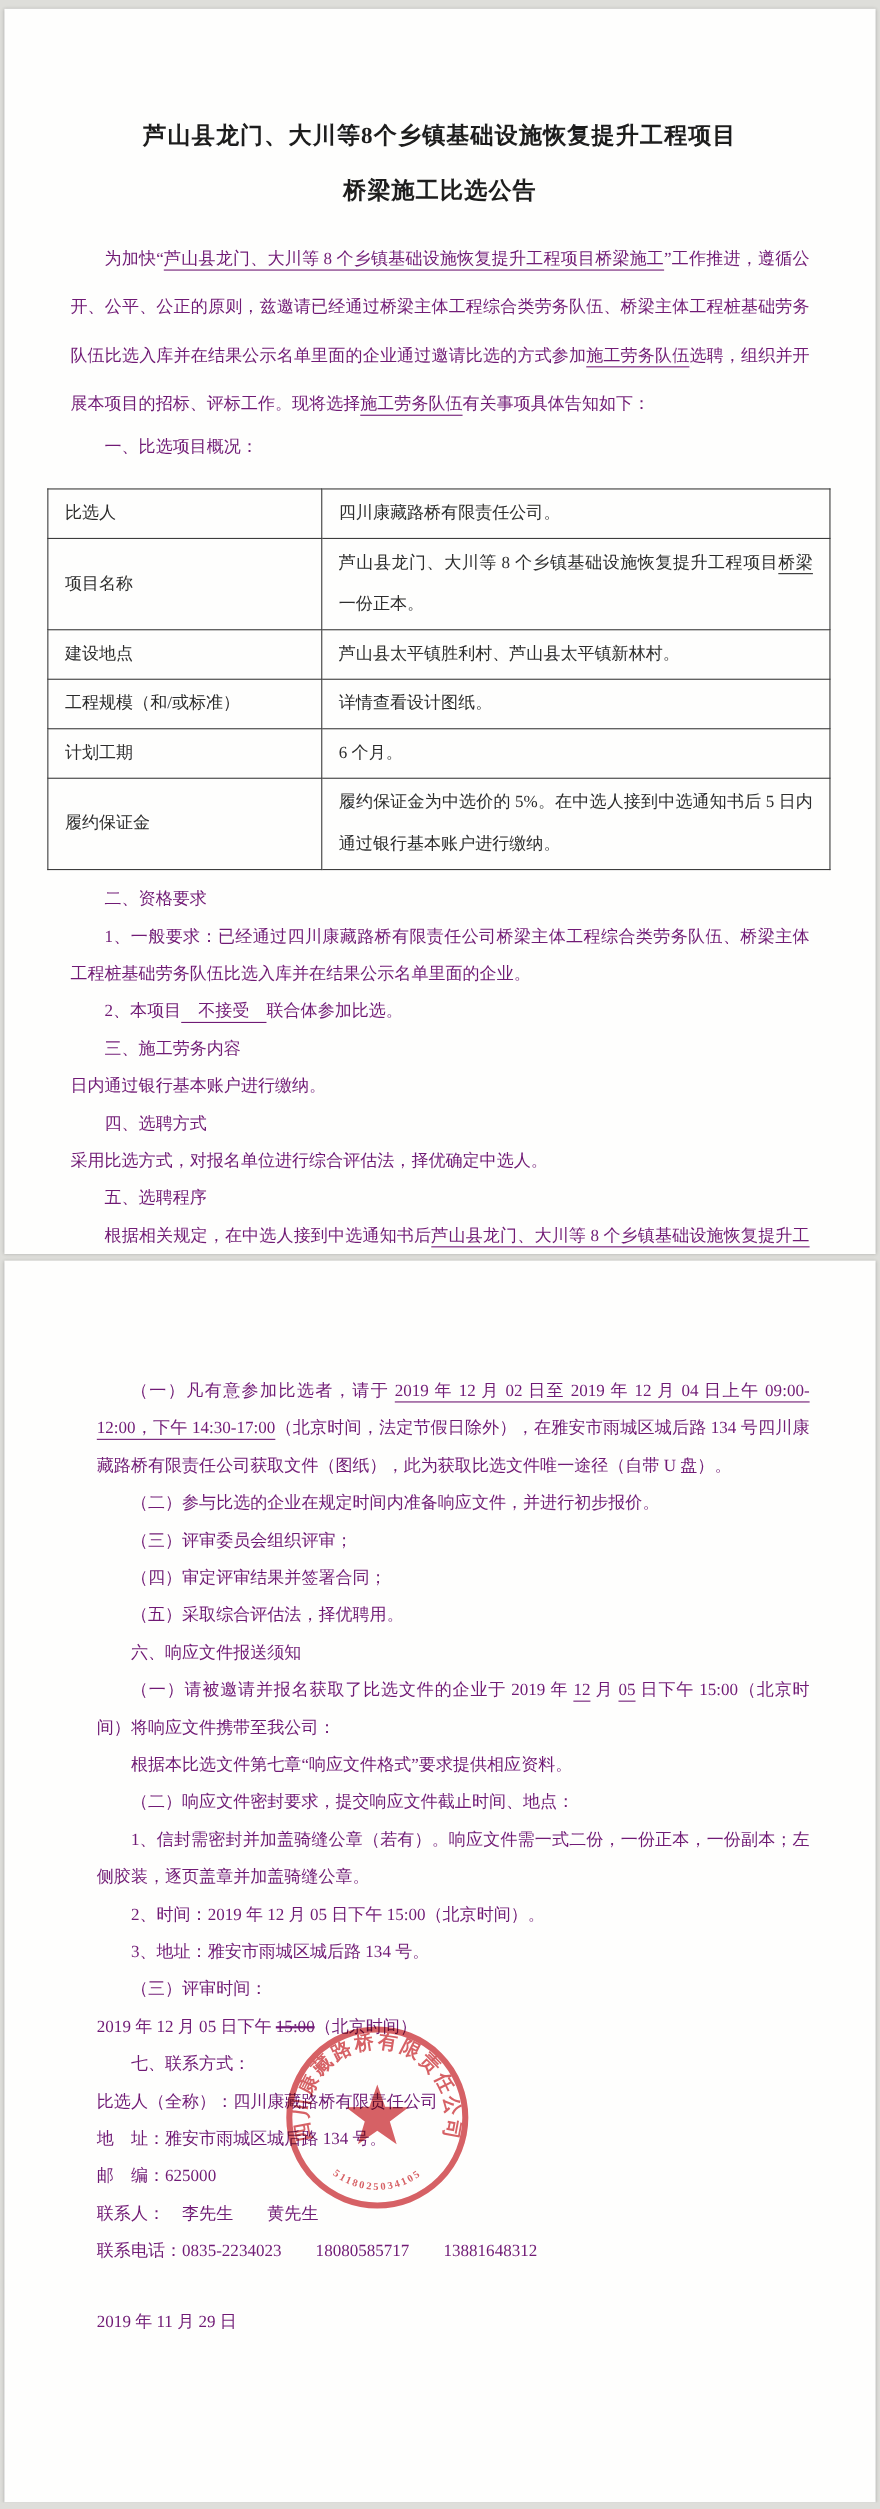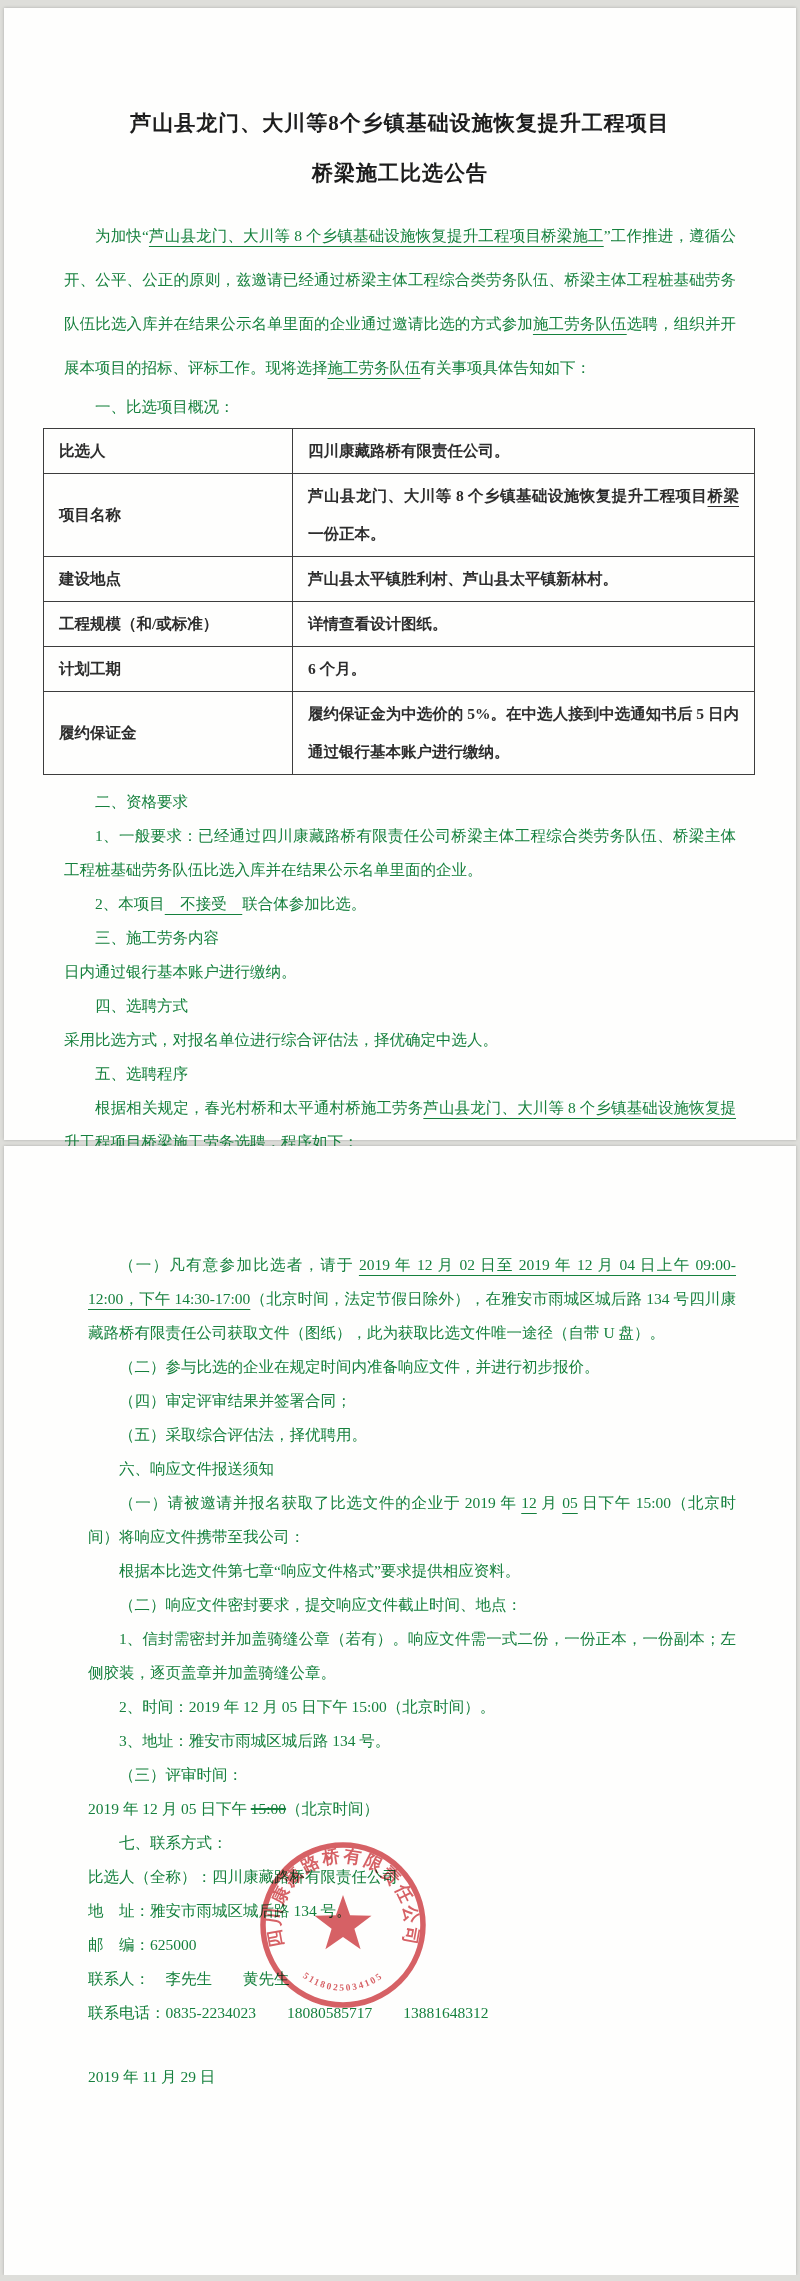--- a/index.html
+++ b/index.html
@@ -18,32 +18,31 @@
     box-sizing:border-box;
     box-shadow:0 0 3px rgba(0,0,0,.22);
     position:relative;
   }
   .page1 { height:1132px; margin-top:8px; padding:90px 60px 0 60px; }
   .page2 { height:1129px; margin-top:6px; padding:102px 60px 0 84px; }
 
   h1 { margin:0 0 16px 0; text-align:center; font-size:21px; font-weight:bold; color:#1d1d1d; }
   h1 .tl { display:block; line-height:50px; letter-spacing:1px; }
 
-  p.t { margin:0; font-size:15.5px; line-height:34px; text-align:justify; color:#15803d; }
+  p.t { margin:0; font-size:15.5px; line-height:34px; text-align:justify; color:#701a75; }
   .lh-lg { line-height:44px !important; }
   .ind { text-indent:2em; }
   .b { font-weight:normal; }
   .u { text-decoration:underline; text-underline-offset:5px; text-decoration-thickness:1px; }
   .strike { text-decoration:line-through; text-decoration-thickness:1.5px; }
 
   table.ovw {
     border-collapse:collapse;
     width:calc(100% + 40px);
-    margin:4px 0 10px -21px;
-    font-weight:bold;
+    margin:20px 0 10px -21px;
   }
   table.ovw td {
     border:1.6px solid #3d3d3d;
     font-size:15.5px;
     line-height:38px;
     padding:3px 15px;
     vertical-align:middle;
     text-align:justify;
   }
   td.cell-label { width:218px; }
@@ -109,26 +108,27 @@
     <p class="t ind">1、一般要求：已经通过四川康藏路桥有限责任公司桥梁主体工程综合类劳务队伍、桥梁主体工程桩基础劳务队伍比选入库并在结果公示名单里面的企业。</p>
     <p class="t ind"><span>2、本项目</span><span class="u b">　不接受　</span><span>联合体参加比选。</span></p>
 
     <p class="t ind b">三、施工劳务内容</p>
     <p class="t">日内通过银行基本账户进行缴纳。</p>
 
     <p class="t ind b">四、选聘方式</p>
     <p class="t">采用比选方式，对报名单位进行综合评估法，择优确定中选人。</p>
 
     <p class="t ind b">五、选聘程序</p>
-    <p class="t ind"><span>根据相关规定，春光村桥和太平通村桥施工劳务</span><span class="u">芦山县龙门、大川等 8 个乡镇基础设施恢复提升工程项目桥梁施工劳务</span><span>选聘，程序如下：</span></p>
+    <p class="t ind"><span>根据相关规定，在中选人接到中选通知书后</span><span class="u">芦山县龙门、大川等 8 个乡镇基础设施恢复提升工程项目桥梁施工劳务</span><span>选聘，程序如下：</span></p>
   </div>
 
   <div class="page page2">
     <p class="t ind"><span>（一）凡有意参加比选者，请于 </span><span class="u">2019 年 12 月 02 日至 2019 年 12 月 04 日上午 09:00-12:00，下午 14:30-17:00</span><span>（北京时间，法定节假日除外），在雅安市雨城区城后路 134 号四川康藏路桥有限责任公司获取文件（图纸），此为获取比选文件唯一途径（自带 U 盘）。</span></p>
     <p class="t ind">（二）参与比选的企业在规定时间内准备响应文件，并进行初步报价。</p>
+    <p class="t ind">（三）评审委员会组织评审；</p>
     <p class="t ind">（四）审定评审结果并签署合同；</p>
     <p class="t ind">（五）采取综合评估法，择优聘用。</p>
 
     <p class="t ind b">六、响应文件报送须知</p>
     <p class="t ind"><span>（一）请被邀请并报名获取了比选文件的企业于 2019 年 </span><span class="u">12</span><span> 月 </span><span class="u">05</span><span> 日下午 15:00（北京时间）将响应文件携带至我公司：</span></p>
     <p class="t ind">根据本比选文件第七章“响应文件格式”要求提供相应资料。</p>
     <p class="t ind">（二）响应文件密封要求，提交响应文件截止时间、地点：</p>
     <p class="t ind">1、信封需密封并加盖骑缝公章（若有）。响应文件需一式二份，一份正本，一份副本；左侧胶装，逐页盖章并加盖骑缝公章。</p>
     <p class="t ind">2、时间：2019 年 12 月 05 日下午 15:00（北京时间）。</p>
     <p class="t ind">3、地址：雅安市雨城区城后路 134 号。</p>

